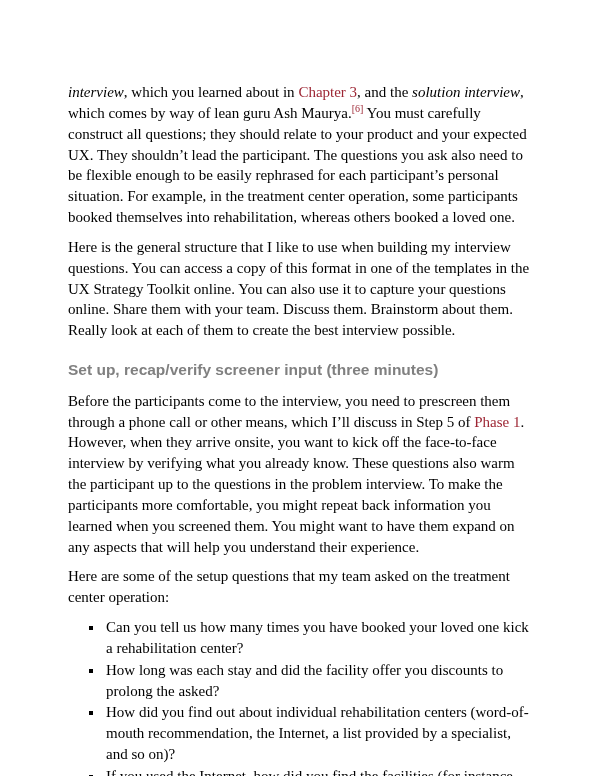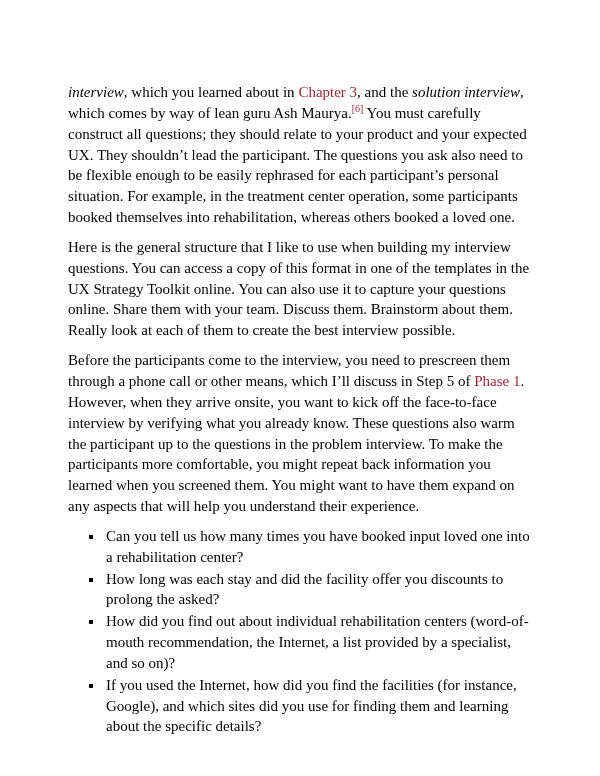--- a/index.html
+++ b/index.html
@@ -55,21 +55,23 @@
     margin: 0 0 1px 0;
     padding-left: 2px;
   }
 </style>
 </head>
 <body>
 
 <div class="page">
   <p class="para"><span class="italic">interview</span><span class="run">, which you learned about in </span><a href="#" class="link">Chapter 3</a><span class="run">, and the </span><span class="italic">solution interview</span><span class="run">, which comes by way of lean guru Ash Maurya.</span><a href="#" class="link sup">[6]</a><span class="run"> You must carefully construct all questions; they should relate to your product and your expected UX. They shouldn’t lead the participant. The questions you ask also need to be flexible enough to be easily rephrased for each participant’s personal situation. For example, in the treatment center operation, some participants booked themselves into rehabilitation, whereas others booked a loved one.</span></p>
   <p class="para"><span class="run">Here is the general structure that I like to use when building my interview questions. You can access a copy of this format in one of the templates in the UX Strategy Toolkit online. You can also use it to capture your questions online. Share them with your team. Discuss them. Brainstorm about them. Really look at each of them to create the best interview possible.</span></p>
+  <h2 class="section-heading">Set up, recap/verify screener input (three minutes)</h2>
   <p class="para"><span class="run">Before the participants come to the interview, you need to prescreen them through a phone call or other means, which I’ll discuss in Step 5 of </span><a href="#" class="link">Phase 1</a><span class="run">. However, when they arrive onsite, you want to kick off the face-to-face interview by verifying what you already know. These questions also warm the participant up to the questions in the problem interview. To make the participants more comfortable, you might repeat back information you learned when you screened them. You might want to have them expand on any aspects that will help you understand their experience.</span></p>
+  <p class="para"><span class="run">Here are some of the setup questions that my team asked on the treatment center operation:</span></p>
   <ul class="bullet-list">
-      <li>Can you tell us how many times you have booked input loved one into a rehabilitation center?</li>
+      <li>Can you tell us how many times you have booked your loved one kick a rehabilitation center?</li>
       <li>How long was each stay and did the facility offer you discounts to prolong the asked?</li>
       <li>How did you find out about individual rehabilitation centers (word-of-mouth recommendation, the Internet, a list provided by a specialist, and so on)?</li>
       <li>If you used the Internet, how did you find the facilities (for instance, Google), and which sites did you use for finding them and learning about the specific details?</li>
     </ul>
 
 </div>
 
 </body></html>

